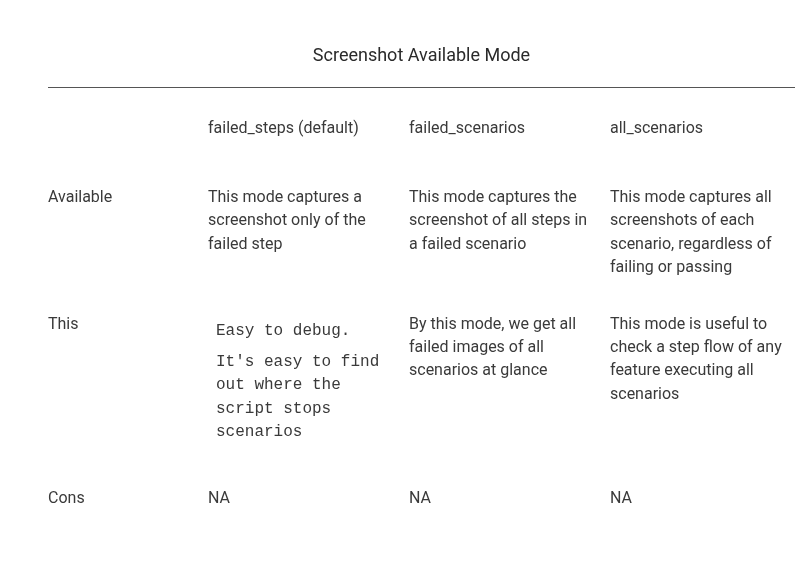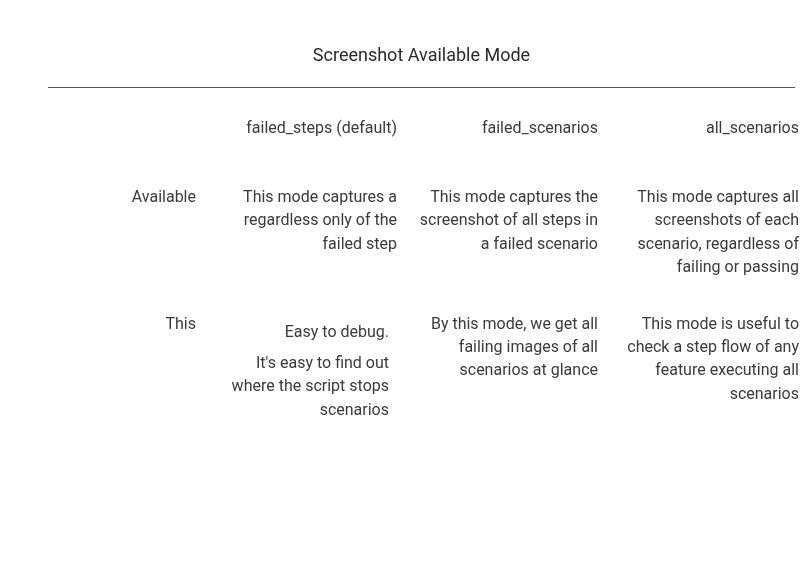--- a/index.html
+++ b/index.html
@@ -25,21 +25,21 @@
       border: none;
       border-top: 1px solid #555;
       margin-bottom: 28px;
     }
     table {
       width: 100%;
       border-collapse: collapse;
       table-layout: fixed;
     }
     th, td {
-      text-align: right;
+      text-align: left;
       vertical-align: top;
       padding: 0 12px 34px 0;
       font-size: 16px;
       font-weight: 400;
       line-height: 1.45;
       color: #3a3a3a;
     }
     th {
       font-weight: 400;
     }
@@ -50,20 +50,21 @@
       width: auto;
     }
     .header-row th {
       padding-bottom: 46px;
     }
     tr.last td, tr.last th {
       padding-bottom: 0;
     }
     .pros-line {
       display: block;
+      font-family: Liberation Mono, monospace;
     }
   </style>
 </head>
 <body>
 
 <div class="title">Screenshot Available Mode</div>
 <hr class="rule">
 
 <table>
   <colgroup>
@@ -76,27 +77,33 @@
     <tr class="header-row">
       <th></th>
       <th>failed_steps (default)</th>
       <th>failed_scenarios</th>
       <th>all_scenarios</th>
     </tr>
   </thead>
   <tbody>
     <tr>
       <th>Available</th>
-      <td>This mode captures a regardless only of the failed step</td>
+      <td>This mode captures a screenshot only of the failed step</td>
       <td>This mode captures the screenshot of all steps in a failed scenario</td>
       <td>This mode captures all screenshots of each scenario, regardless of failing or passing</td>
     </tr>
     <tr>
       <th>This</th>
       <td>
         <span class="pros-line">Easy to debug.</span>
         <span class="pros-line">It's easy to find out where the script stops scenarios</span>
       </td>
-      <td>By this mode, we get all failing images of all scenarios at glance</td>
+      <td>By this mode, we get all failed images of all scenarios at glance</td>
       <td>This mode is useful to check a step flow of any feature executing all scenarios</td>
+    </tr>
+    <tr>
+      <th>Cons</th>
+      <td>NA</td>
+      <td>NA</td>
+      <td>NA</td>
     </tr>
   </tbody>
 </table>
 
 </body></html>

